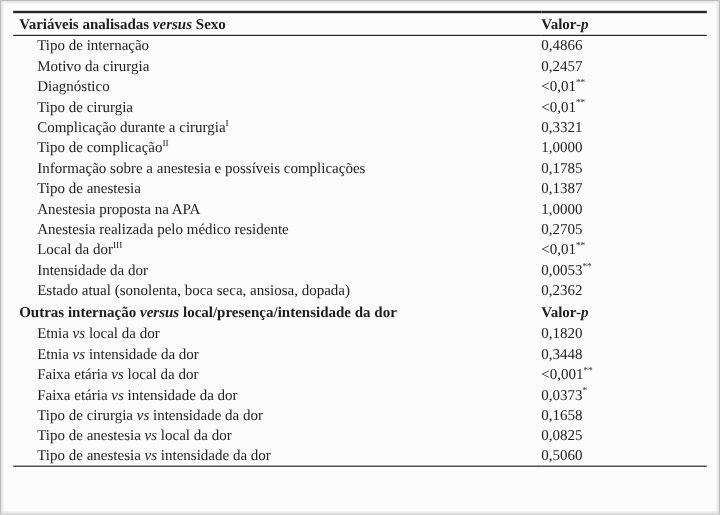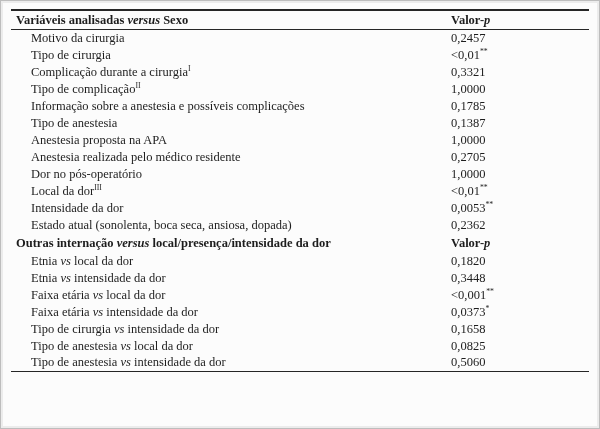--- a/index.html
+++ b/index.html
@@ -54,22 +54,30 @@
 
 <div class="page">
   <div class="table-wrap">
     <table class="results">
       <tbody>
           <tr class="header-row ruled">
             <td class="col-var"><span class="b">Variáveis analisadas </span><span class="bi">versus</span><span class="b"> Sexo</span></td>
             <td class="col-val"><span class="b">Valor-</span><span class="bi">p</span></td>
           </tr>
           <tr>
+            <td class="col-var"><span>Tipo de internação</span></td>
+            <td class="col-val"><span>0,4866</span></td>
+          </tr>
+          <tr>
             <td class="col-var"><span>Motivo da cirurgia</span></td>
             <td class="col-val"><span>0,2457</span></td>
+          </tr>
+          <tr>
+            <td class="col-var"><span>Diagnóstico</span></td>
+            <td class="col-val"><span>&lt;0,01</span><sup>**</sup></td>
           </tr>
           <tr>
             <td class="col-var"><span>Tipo de cirurgia</span></td>
             <td class="col-val"><span>&lt;0,01</span><sup>**</sup></td>
           </tr>
           <tr>
             <td class="col-var"><span>Complicação durante a cirurgia</span><sup>I</sup></td>
             <td class="col-val"><span>0,3321</span></td>
           </tr>
           <tr>
@@ -84,24 +92,20 @@
             <td class="col-var"><span>Tipo de anestesia</span></td>
             <td class="col-val"><span>0,1387</span></td>
           </tr>
           <tr>
             <td class="col-var"><span>Anestesia proposta na APA</span></td>
             <td class="col-val"><span>1,0000</span></td>
           </tr>
           <tr>
             <td class="col-var"><span>Anestesia realizada pelo médico residente</span></td>
             <td class="col-val"><span>0,2705</span></td>
-          </tr>
-          <tr>
-            <td class="col-var"><span>Dor no pós-operatório</span></td>
-            <td class="col-val"><span>1,0000</span></td>
           </tr>
           <tr>
             <td class="col-var"><span>Local da dor</span><sup>III</sup></td>
             <td class="col-val"><span>&lt;0,01</span><sup>**</sup></td>
           </tr>
           <tr>
             <td class="col-var"><span>Intensidade da dor</span></td>
             <td class="col-val"><span>0,0053</span><sup>**</sup></td>
           </tr>
           <tr>

